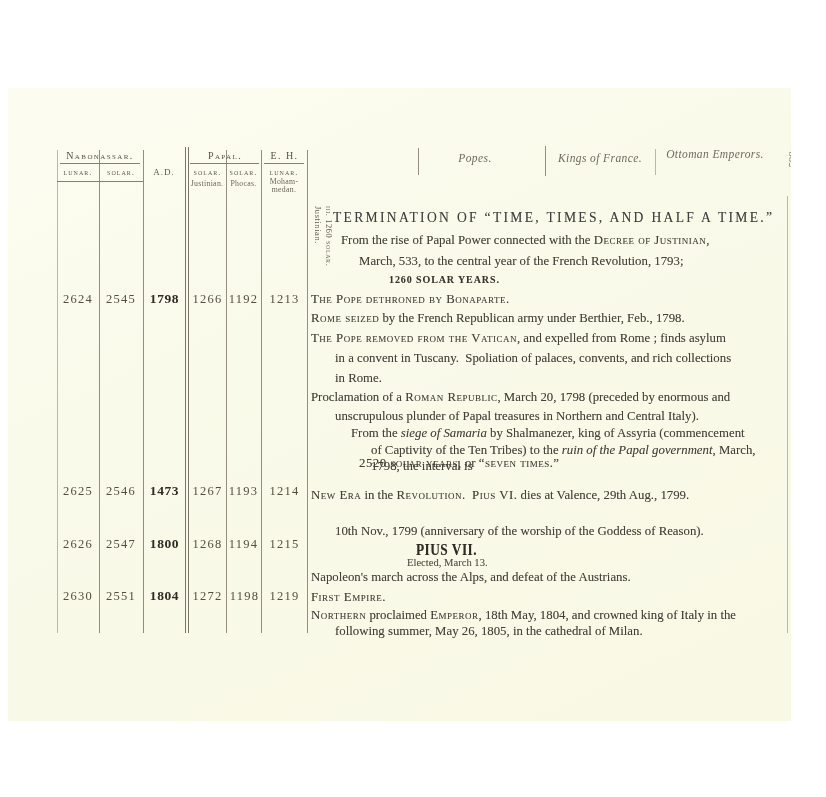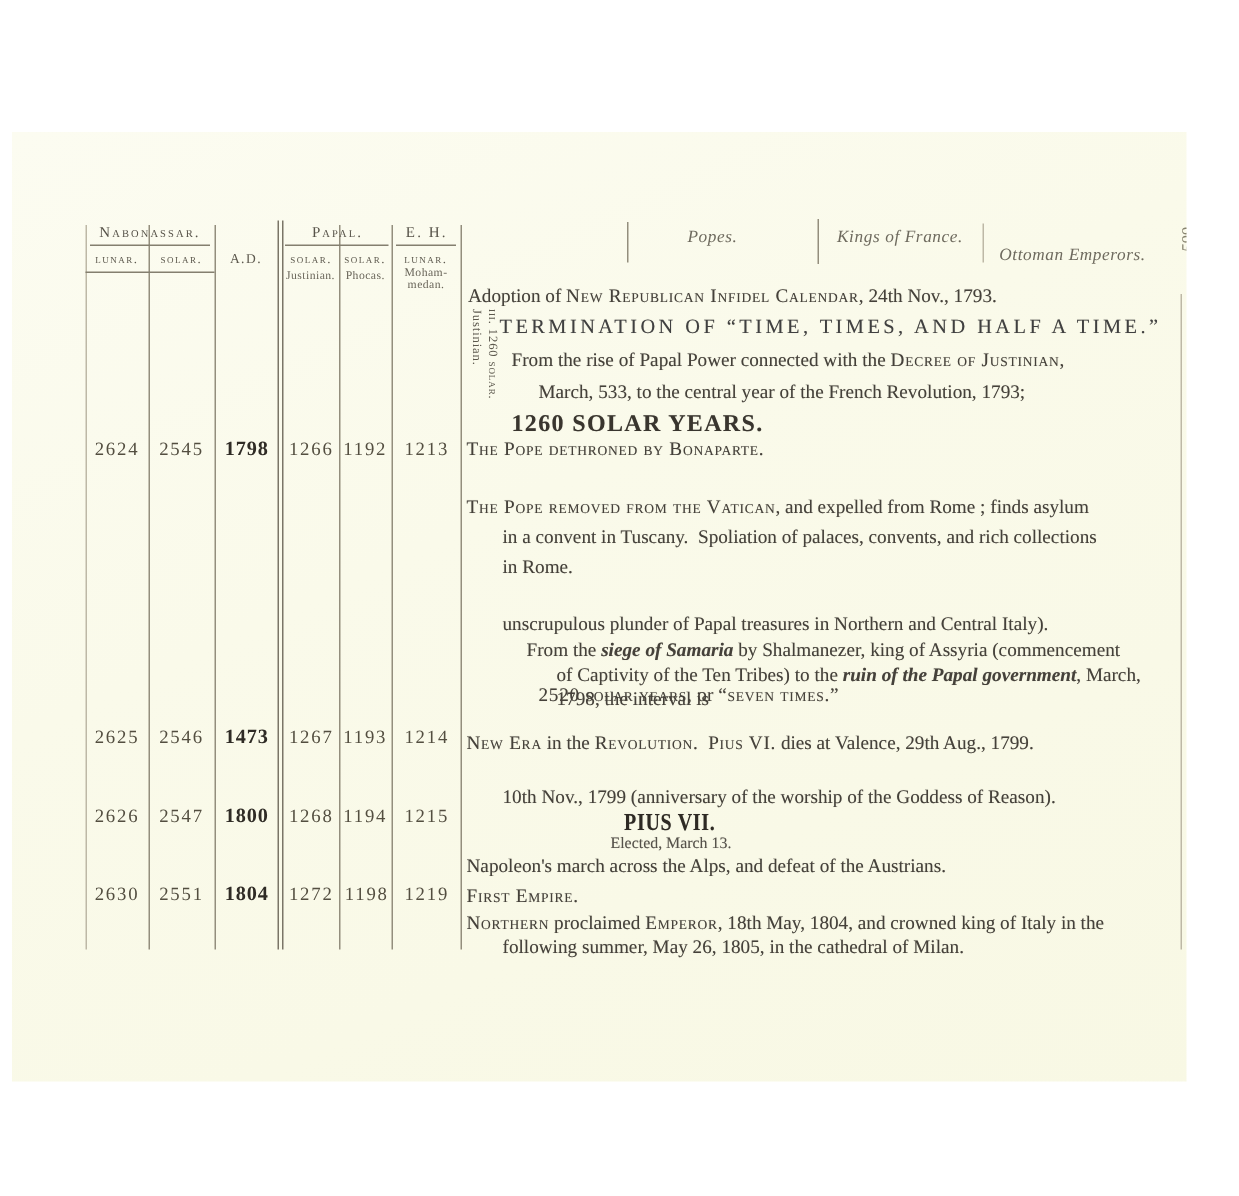--- a/index.html
+++ b/index.html
@@ -21,23 +21,23 @@
   
   .cell{position:absolute;font-size:12.5px;letter-spacing:1.2px;color:#534e40;text-align:center;white-space:nowrap;}
   .cell.ad{font-weight:bold;font-size:13.5px;letter-spacing:.6px;color:#2f2b25;}
   
   .iheader{position:absolute;font-style:italic;font-size:11.5px;color:#6e6a5e;
            text-align:center;white-space:nowrap;letter-spacing:.4px;}
   
   .tl{position:absolute;white-space:nowrap;font-size:12.8px;color:#45413a;
       text-shadow:0 0 .5px rgba(69,65,58,.35);}
   .tl .sc{font-variant:small-caps;letter-spacing:.5px;}
-  .tl .it{font-style:italic;font-weight:bold;}
+  .tl .it{font-style:italic;}
   .tl.spread{font-size:13.6px;letter-spacing:2.3px;color:#404040;}
-  .tl.b1260{font-weight:bold;font-size:16px;letter-spacing:.9px;color:#39352e;}
+  .tl.b1260{font-weight:bold;font-size:10px;letter-spacing:.9px;color:#39352e;margin-left:48px;}
   .tl.pius{font-weight:bold;font-size:14.5px;letter-spacing:.5px;color:#2e2a24;transform:scale(.92,1.12);transform-origin:left top;}
   .tl.small{font-size:10.6px;color:#55514a;}
   
   .marginal{position:absolute;writing-mode:vertical-rl;font-size:8.4px;color:#5d594e;
             letter-spacing:.6px;line-height:11px;}
   .marginal .mline{font-variant:small-caps;}
   .pgnum{position:absolute;transform:rotate(-90deg);font-style:italic;font-size:11px;color:#86826f;white-space:nowrap;}
 </style>
 </head>
 <body>
@@ -74,21 +74,21 @@
   <div class="chead" style="left:189px;top:167px;width:37px">solar.</div>
   <div class="tiny" style="left:186px;top:179px;width:42px">Justinian.</div>
   <div class="chead" style="left:226px;top:167px;width:35px">solar.</div>
   <div class="tiny" style="left:226px;top:179px;width:35px">Phocas.</div>
   <div class="chead" style="left:261px;top:167px;width:46px">lunar.</div>
   <div class="tiny" style="left:261px;top:177px;width:46px">Moham-</div>
   <div class="tiny" style="left:261px;top:185px;width:46px">medan.</div>
 
   <div class="iheader" style="left:430px;top:152px;width:90px">Popes.</div>
   <div class="iheader" style="left:550px;top:152px;width:100px">Kings of France.</div>
-  <div class="iheader" style="left:658px;top:164px;width:114px">Ottoman Emperors.</div>
+  <div class="iheader" style="left:658px;top:148px;width:114px">Ottoman Emperors.</div>
 
   <div class="pgnum" style="left:778px;top:148px;width:28px">599</div>
 
   <div class="marginal" style="left:312px;top:206px;height:100px">
     <div class="mline">iii. 1260 solar.</div>
     <div>Justinian.</div>
   </div>
 
   <div>
     <div class="cell" style="left:57px;top:292px;width:42px">2624</div>
@@ -116,29 +116,30 @@
   </div>
   <div>
     <div class="cell" style="left:57px;top:589px;width:42px">2630</div>
     <div class="cell" style="left:99px;top:589px;width:44px">2551</div>
     <div class="cell ad" style="left:144px;top:588px;width:41px">1804</div>
     <div class="cell" style="left:189px;top:589px;width:37px">1272</div>
     <div class="cell" style="left:227px;top:589px;width:35px">1198</div>
     <div class="cell" style="left:262px;top:589px;width:45px">1219</div>
   </div>
 
-  <div class="tl" style="left:312px;top:190px"><span>Adoption of </span><span class="sc">New Republican Infidel Calendar</span><span>, 24th Nov., 1793.</span></div>
   <div class="tl spread" style="left:333px;top:210px"><span>TERMINATION OF “TIME, TIMES, AND HALF A TIME.”</span></div>
   <div class="tl" style="left:341px;top:233px"><span>From the rise of Papal Power connected with the </span><span class="sc">Decree of Justinian</span><span>,</span></div>
   <div class="tl" style="left:359px;top:254px"><span>March, 533, to the central year of the French Revolution, 1793;</span></div>
   <div class="tl b1260" style="left:341px;top:274px"><span>1260 SOLAR YEARS.</span></div>
   <div class="tl" style="left:311px;top:292px"><span class="sc">The Pope dethroned by Bonaparte.</span></div>
+  <div class="tl" style="left:311px;top:311px"><span class="sc">Rome seized</span><span> by the French Republican army under Berthier, Feb., 1798.</span></div>
   <div class="tl" style="left:311px;top:331px"><span class="sc">The Pope removed from the Vatican</span><span>, and expelled from Rome ; finds asylum</span></div>
   <div class="tl" style="left:335px;top:351px"><span>in a convent in Tuscany. Spoliation of palaces, convents, and rich collections</span></div>
   <div class="tl" style="left:335px;top:371px"><span>in Rome.</span></div>
+  <div class="tl" style="left:311px;top:390px"><span>Proclamation of a </span><span class="sc">Roman Republic</span><span>, March 20, 1798 (preceded by enormous and</span></div>
   <div class="tl" style="left:335px;top:409px"><span>unscrupulous plunder of Papal treasures in Northern and Central Italy).</span></div>
   <div class="tl" style="left:351px;top:426px"><span>From the </span><span class="it">siege of Samaria</span><span> by Shalmanezer, king of Assyria (commencement</span></div>
   <div class="tl" style="left:371px;top:443px"><span>of Captivity of the Ten Tribes) to the </span><span class="it">ruin of the Papal government</span><span>, March,</span></div>
   <div class="tl" style="left:371px;top:459px"><span>1798, the interval is</span></div>
   <div class="tl" style="left:359px;top:456px"><span class="sc">2520 solar years,</span><span> or </span><span class="sc">“seven times.”</span></div>
   <div class="tl" style="left:311px;top:488px"><span class="sc">New Era</span><span> in the </span><span class="sc">Revolution.</span><span> </span><span class="sc">Pius VI.</span><span> dies at Valence, 29th Aug., 1799.</span></div>
   <div class="tl" style="left:335px;top:524px"><span>10th Nov., 1799 (anniversary of the worship of the Goddess of Reason).</span></div>
   <div class="tl pius" style="left:416px;top:540px"><span>PIUS VII.</span></div>
   <div class="tl small" style="left:407px;top:557px"><span>Elected, March 13.</span></div>
   <div class="tl" style="left:311px;top:570px"><span>Napoleon's march across the Alps, and defeat of the Austrians.</span></div>

